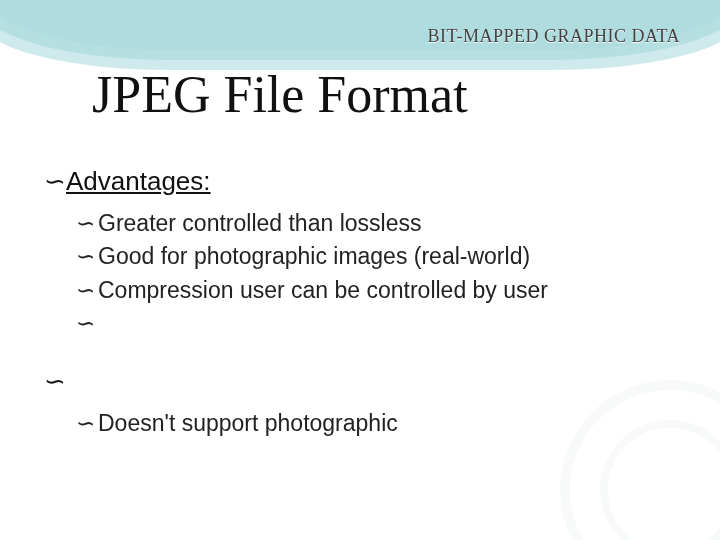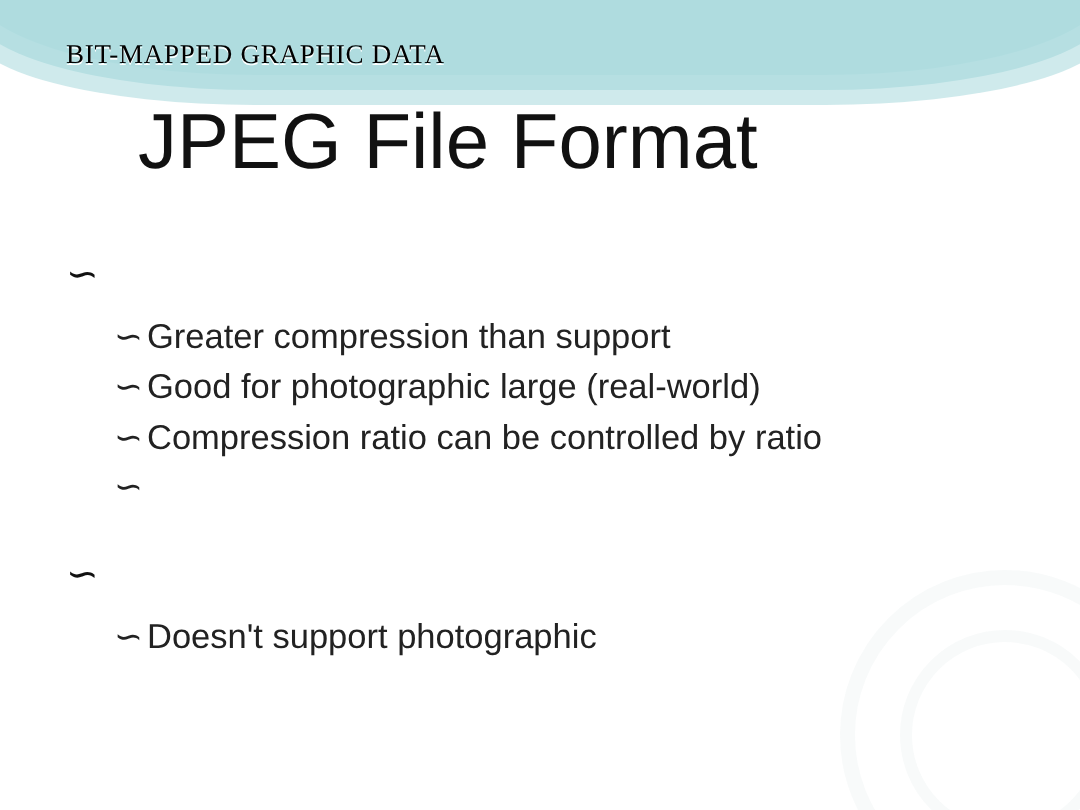--- a/index.html
+++ b/index.html
@@ -37,32 +37,32 @@
     border-radius: 50%;
   }
 
   .slide {
     position: relative;
     width: 100%; height: 100%;
     padding: 20px 40px 20px 44px;
   }
 
   .kicker {
-    text-align: left;
-    color: #000000;
+    text-align: right;
+    color: #404040;
     font-size: 18px;
     letter-spacing: 0.5px;
     margin-top: 6px;
     font-family: "Comic Sans MS", cursive;
     position: relative;
     text-shadow: 0 1px 0 #ffffff;
   }
 
   .title {
-    font-family: Liberation Sans, sans-serif;
+    font-family: Liberation Serif, serif;
     font-size: 52px;
     font-weight: normal;
     color: #111;
     margin-top: 18px;
     margin-left: 48px;
   }
 
   .section {
     margin-top: 42px;
   }
@@ -105,33 +105,34 @@
 
 <div class="slide">
 
   <div class="kicker">BIT-MAPPED GRAPHIC DATA</div>
 
   <h1 class="title">JPEG File Format</h1>
 
   <div class="section">
     <div class="heading">
       <span class="curl">∽</span>
+      <span class="underline">Advantages:</span>
     </div>
     <div class="items">
       <div class="item">
         <span class="curl">∽</span>
-        <span>Greater compression than support</span>
+        <span>Greater controlled than lossless</span>
       </div>
       <div class="item">
         <span class="curl">∽</span>
-        <span>Good for photographic large (real-world)</span>
+        <span>Good for photographic images (real-world)</span>
       </div>
       <div class="item">
         <span class="curl">∽</span>
-        <span>Compression ratio can be controlled by ratio</span>
+        <span>Compression user can be controlled by user</span>
       </div>
       <div class="item">
         <span class="curl">∽</span>
       </div>
     </div>
   </div>
 
   <div class="section">
     <div class="heading">
       <span class="curl">∽</span>

